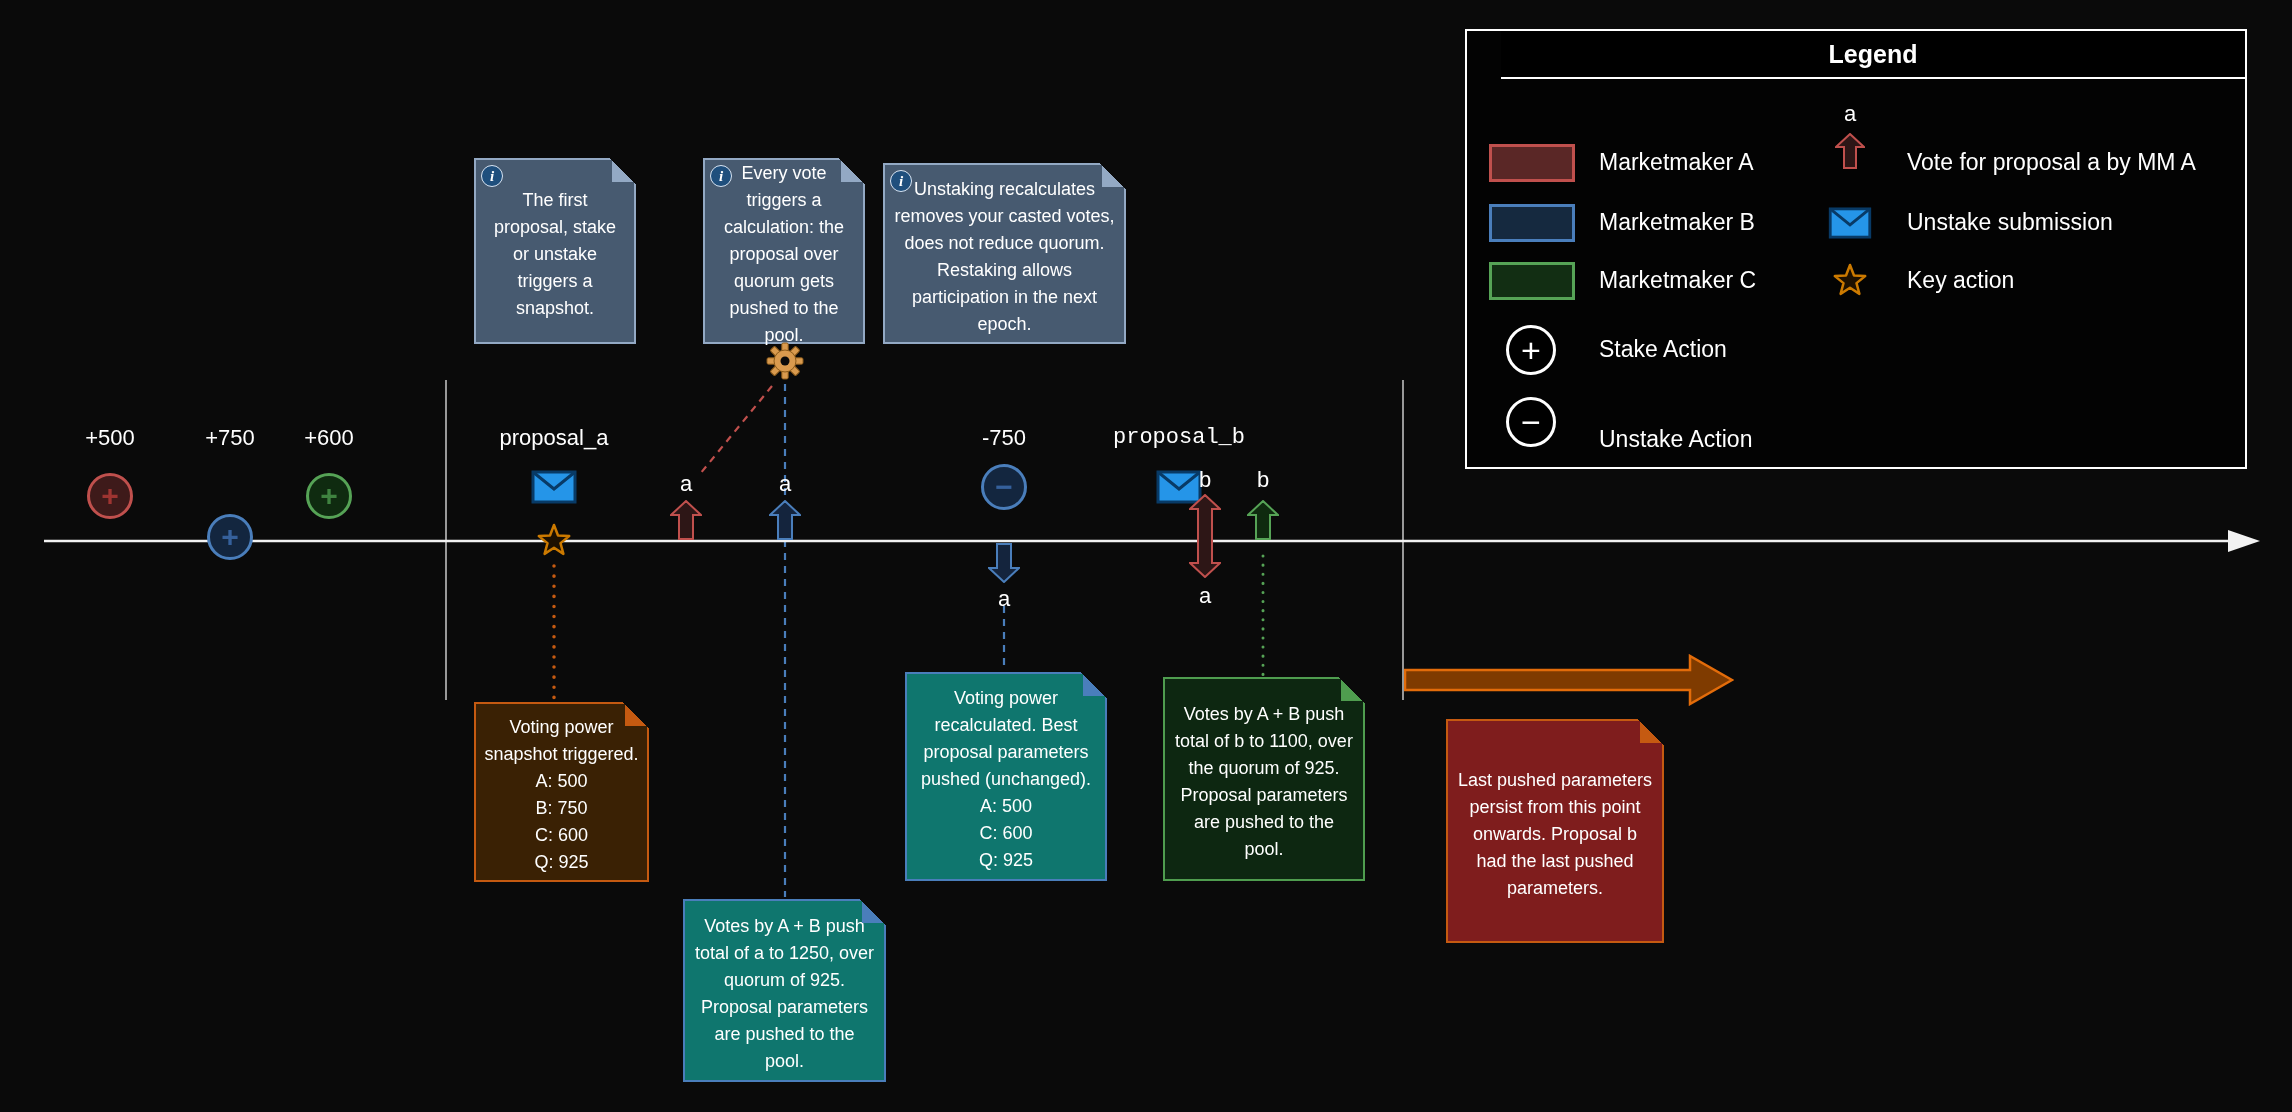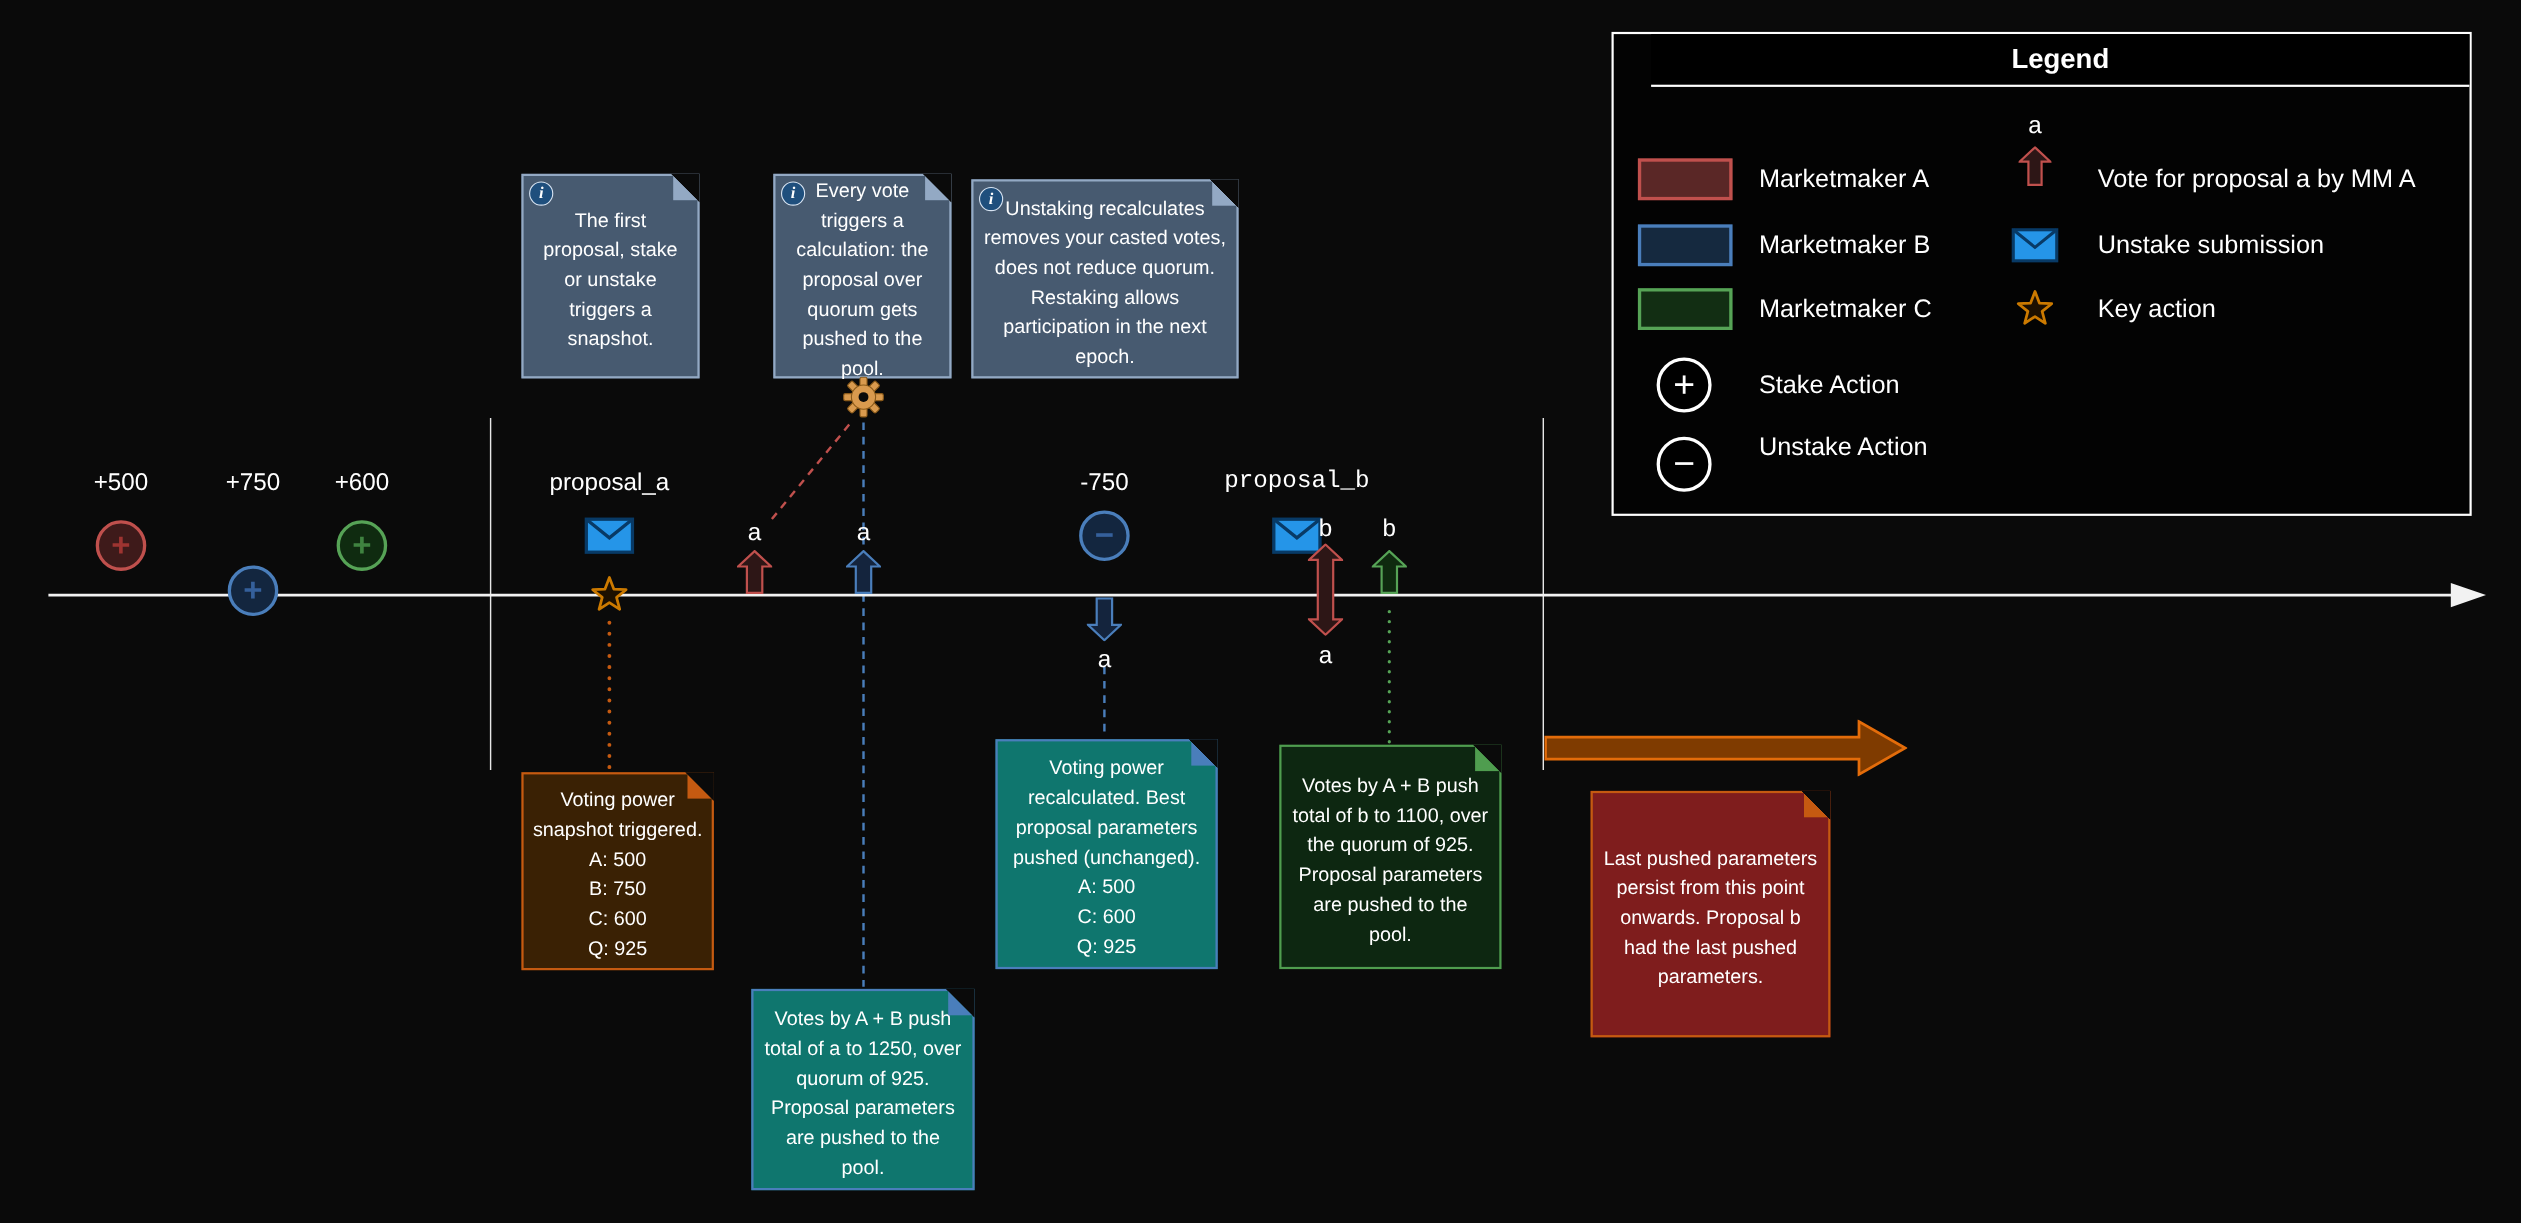--- a/index.html
+++ b/index.html
@@ -63,21 +63,21 @@
           font-size:25px;font-weight:bold;background:#000;margin-left:34px;}
   .litem{position:absolute;color:#fff;font-size:23px;}
   #lg-swatch-a{left:22px;top:113px;width:86px;height:38px;background:#5a2726;border:3px solid #c0504d;box-sizing:border-box;}
   #lg-swatch-b{left:22px;top:173px;width:86px;height:38px;background:#15293f;border:3px solid #4a7ebb;box-sizing:border-box;}
   #lg-swatch-c{left:22px;top:231px;width:86px;height:38px;background:#122e13;border:3px solid #56a356;box-sizing:border-box;}
   #lg-lbl-a{left:132px;top:118px;} #lg-lbl-b{left:132px;top:178px;} #lg-lbl-c{left:132px;top:236px;}
   .lg-circ{position:absolute;left:39px;width:50px;height:50px;border-radius:50%;border:3px solid #fff;
           box-sizing:border-box;display:flex;align-items:center;justify-content:center;
           font-size:34px;color:#fff;background:#000;}
   #lg-stake-circ{top:294px;} #lg-unstake-circ{top:366px;}
-  #lg-lbl-stake{left:132px;top:305px;} #lg-lbl-unstake{left:132px;top:362px;}
+  #lg-lbl-stake{left:132px;top:305px;} #lg-lbl-unstake{left:132px;top:395px;}
   #lg-vote-a{left:368px;top:70px;width:30px;text-align:center;font-size:22px;}
   #lg-vote-arrow{position:absolute;left:368px;top:102px;}
   #lg-lbl-vote{left:440px;top:118px;}
   #lg-env{position:absolute;left:361px;top:176px;}
   #lg-lbl-proposal{left:440px;top:178px;}
   #lg-star{position:absolute;left:365px;top:232px;}
   #lg-lbl-key{left:440px;top:236px;}
 </style>
 </head>
 <body>

